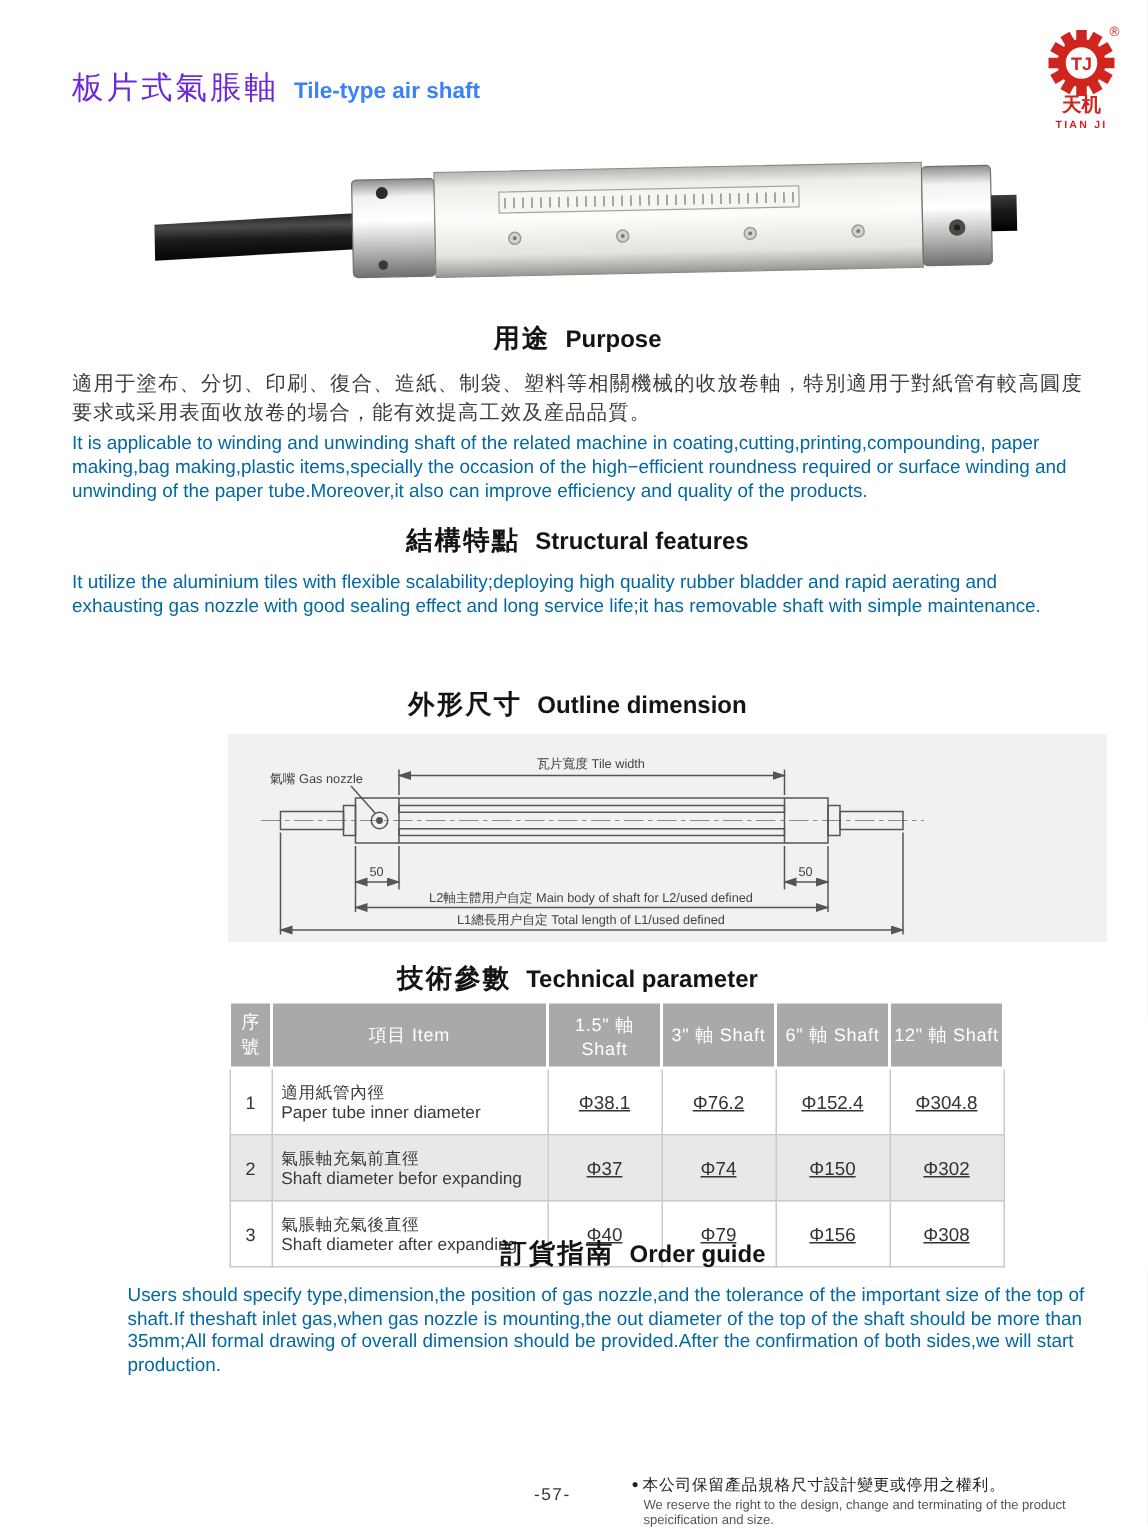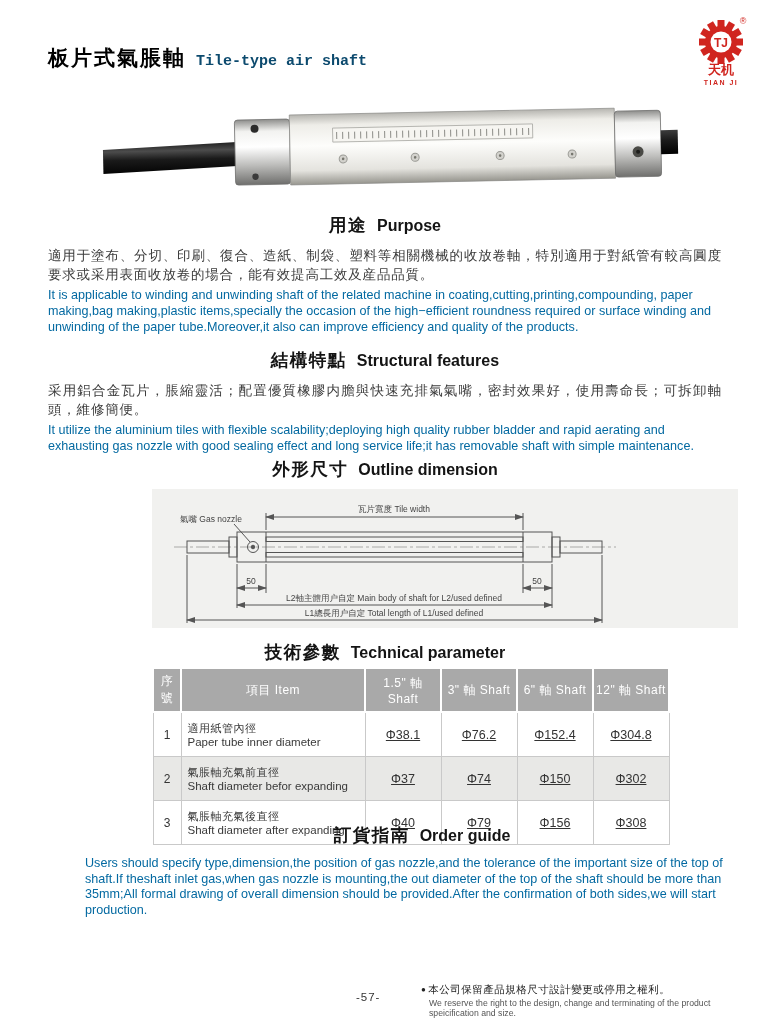--- a/index.html
+++ b/index.html
@@ -4,22 +4,22 @@
 <style>
   html,body{margin:0;padding:0;background:#e9e9e9;}
   .page{
     position:relative; width:765px; height:1024px; margin:0 auto;
     background:#ffffff; overflow:hidden;
     font-family:"Liberation Sans","DejaVu Sans",sans-serif;
     color:#333;
   }
   
   .title-block{position:absolute; left:48px; top:44px; white-space:nowrap;}
-  .title-zh{font-size:21px; font-weight:bold; color:#000000; letter-spacing:2px;}
-  .title-en{font-size:15px; font-weight:bold; color:#0c4a6e; margin-left:10px;font-family:Liberation Mono, monospace;}
+  .title-zh{font-size:21px; font-weight:normal; color:#6d28d9; letter-spacing:2px;}
+  .title-en{font-size:15px; font-weight:bold; color:#3b82f6; margin-left:10px;}
   .logo{position:absolute; left:686px; top:12px; width:70px; height:84px;}
   
   .photo{position:absolute; left:85px; top:100px; width:600px; height:105px;}
   
   .section{position:absolute; left:48px; width:674px;}
   .sec-heading{font-size:0; margin-bottom:9px; white-space:nowrap;text-align:center;}
   .sec-heading .zh{font-size:17.5px; font-weight:bold; color:#141414; letter-spacing:1.5px;}
   .sec-heading .en{font-size:16px; font-weight:bold; color:#141414; margin-left:10px;}
   .zh-body{font-size:13.5px; line-height:1.42; letter-spacing:0.8px; color:#3c3c3c; text-align:justify; margin:0 0 4px 0;}
   .en-body{font-size:12.6px; line-height:1.24; color:#0369a1; margin:0;}
@@ -146,21 +146,20 @@
     </div>
     <p class="zh-body">適用于塗布、分切、印刷、復合、造紙、制袋、塑料等相關機械的收放卷軸，特別適用于對紙管有較高圓度要求或采用表面收放卷的場合，能有效提高工效及産品品質。</p>
     <p class="en-body">It is applicable to winding and unwinding shaft of the related machine in coating,cutting,printing,compounding, paper making,bag making,plastic items,specially the occasion of the high−efficient roundness required or surface winding and unwinding of the paper tube.Moreover,it also can improve efficiency and quality of the products.</p>
   </div>
 
   <div class="section" style="top:348px;">
     <div class="sec-heading">
       <span class="zh">結構特點</span>
       <span class="en">Structural features</span>
     </div>
-    <p class="zh-body">采用鋁合金瓦片，脹縮靈活；配置優質橡膠内膽與快速充排氣氣嘴，密封效果好，使用壽命長；可拆卸軸頭，維修簡便。</p>
     <p class="en-body">It utilize the aluminium tiles with flexible scalability;deploying high quality rubber bladder and rapid aerating and exhausting gas nozzle with good sealing effect and long service life;it has removable shaft with simple maintenance.</p>
   </div>
 
   <div class="section" style="top:457px;">
     <div class="sec-heading">
       <span class="zh">外形尺寸</span>
       <span class="en">Outline dimension</span>
     </div>
   </div>
 

